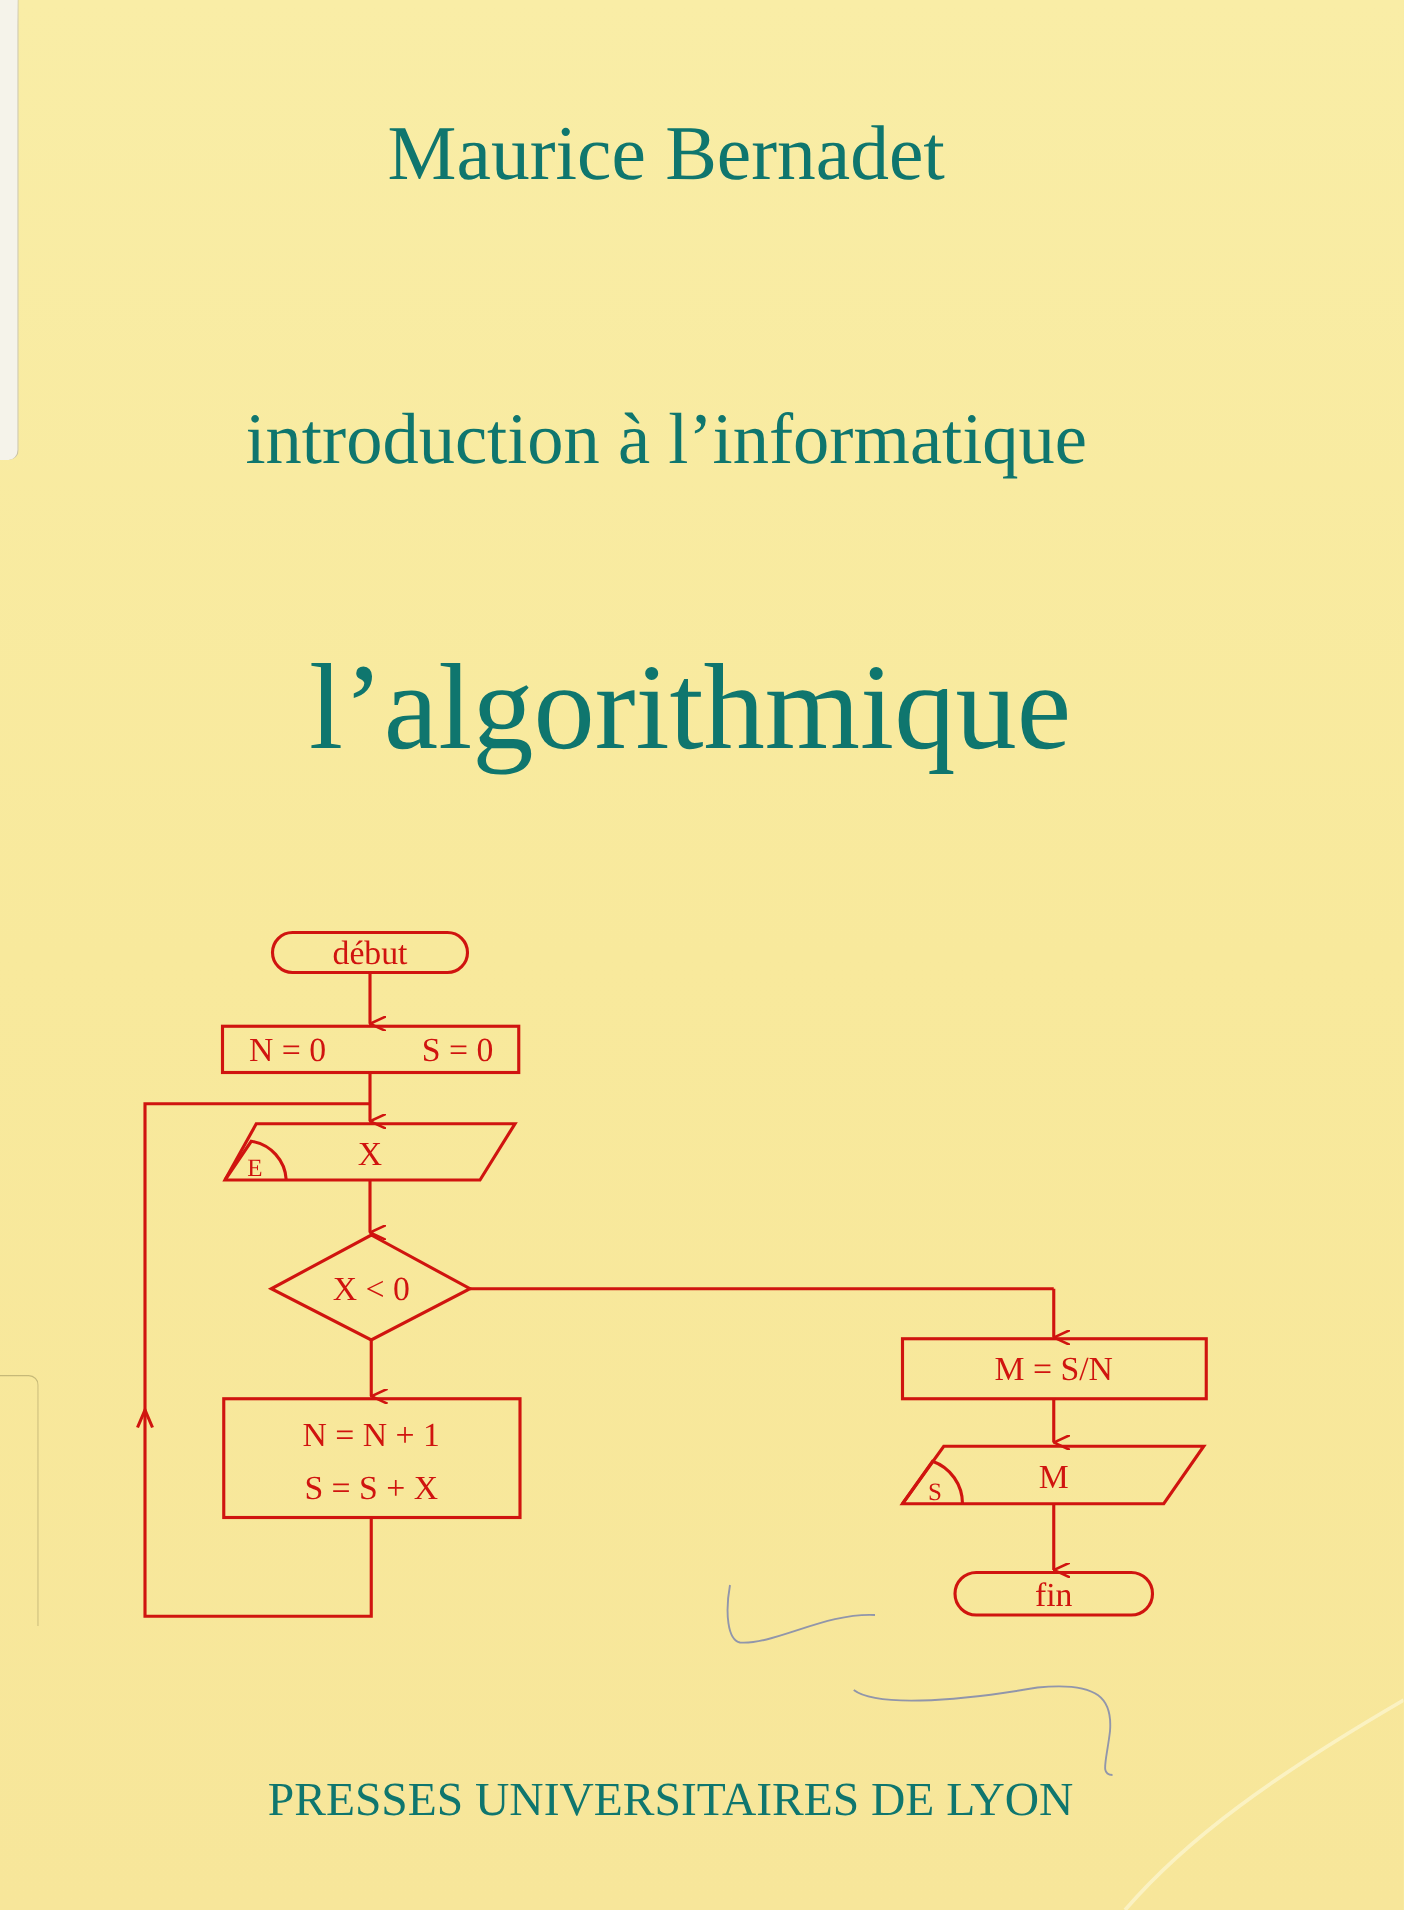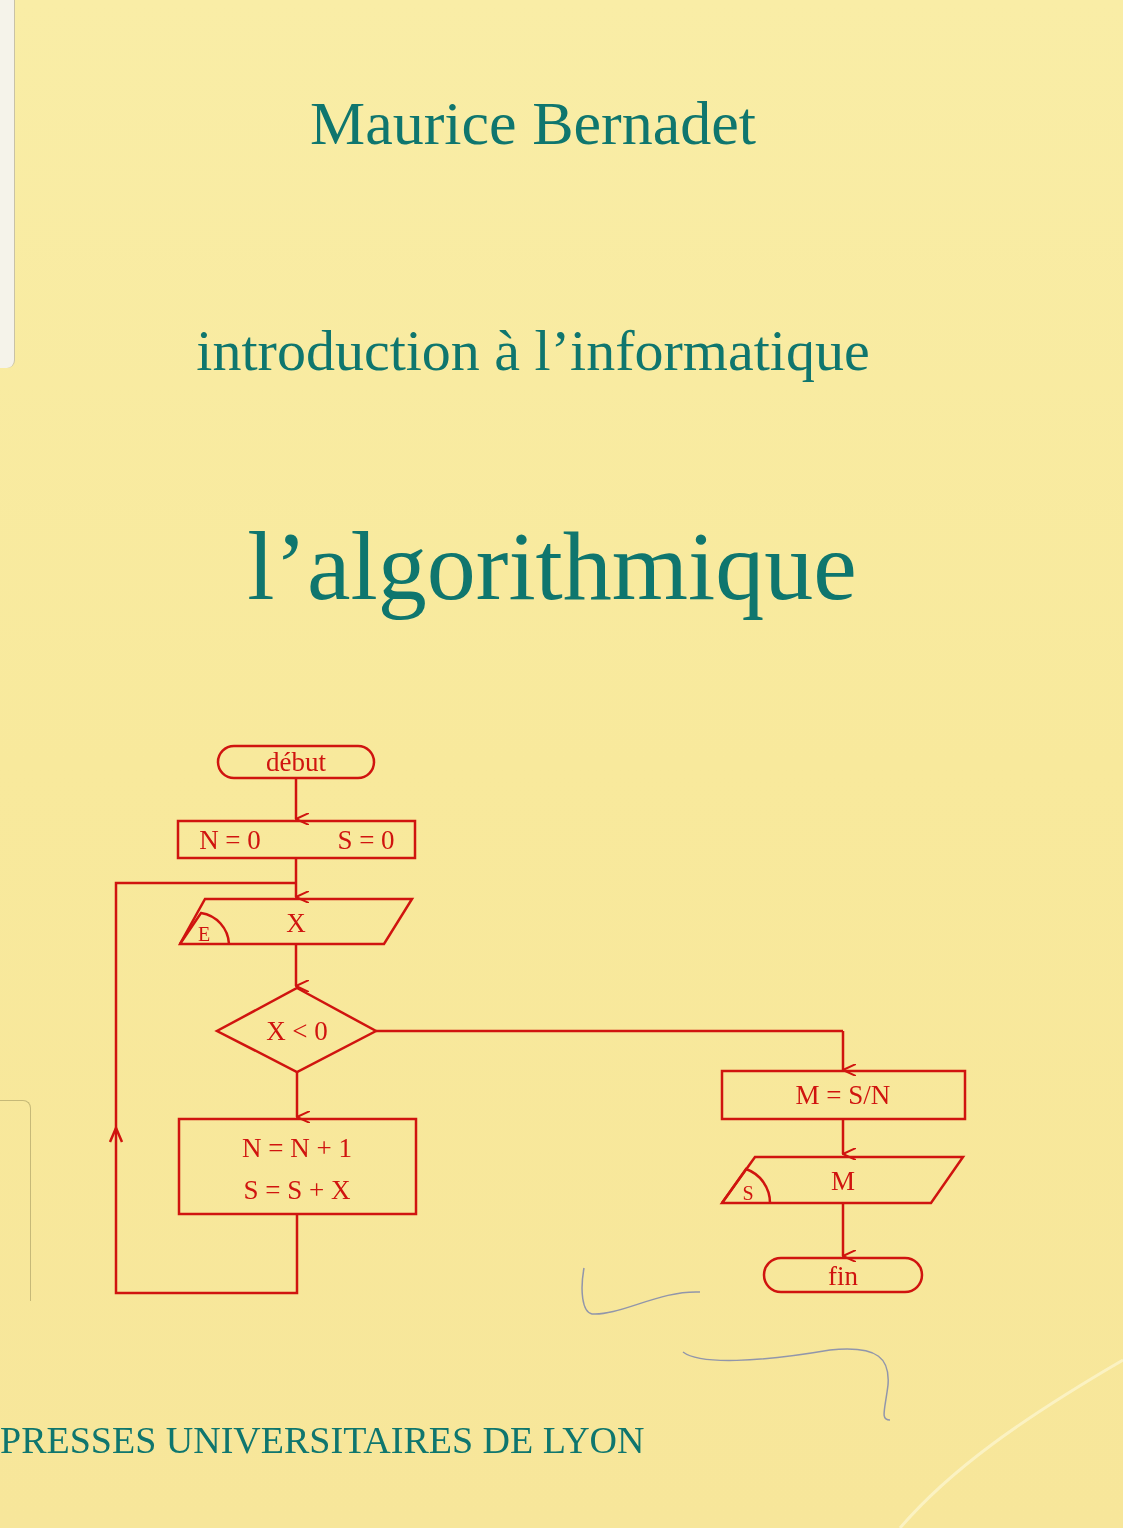--- a/index.html
+++ b/index.html
@@ -20,21 +20,21 @@
   }
   .tab-line {
     position: absolute; left: 0; top: 1100px; width: 30px; height: 200px;
     border-right: 1px solid #c6b978; border-top: 1px solid #c6b978;
     border-top-right-radius: 8px;
   }
   .text { position: absolute; color: #0f766e; white-space: nowrap; }
   .author { left: 0; width: 1066px; text-align: center; top: 88px; font-size: 62px; }
   .subtitle { left: 0; width: 1066px; text-align: center; top: 317px; font-size: 58px; }
   .title { left: 0; width: 1066px; text-align: center; top: 510px; font-size: 98px; padding-left: 19px; }
-  .publisher { left: 0; width: 1073px; text-align: left; top: 1418px; font-size: 38px; }
+  .publisher { left: 0; width: 1073px; text-align: center; top: 1418px; font-size: 38px; }
   svg.flow { position: absolute; left: 0; top: 0; }
   .flow text { fill: #d0140f; font-family: "Liberation Serif", "DejaVu Serif", serif; }
 </style>
 </head>
 <body>
 
 <div class="cover"></div>
 <div class="sticker"></div>
 <div class="tab-line"></div>
 

